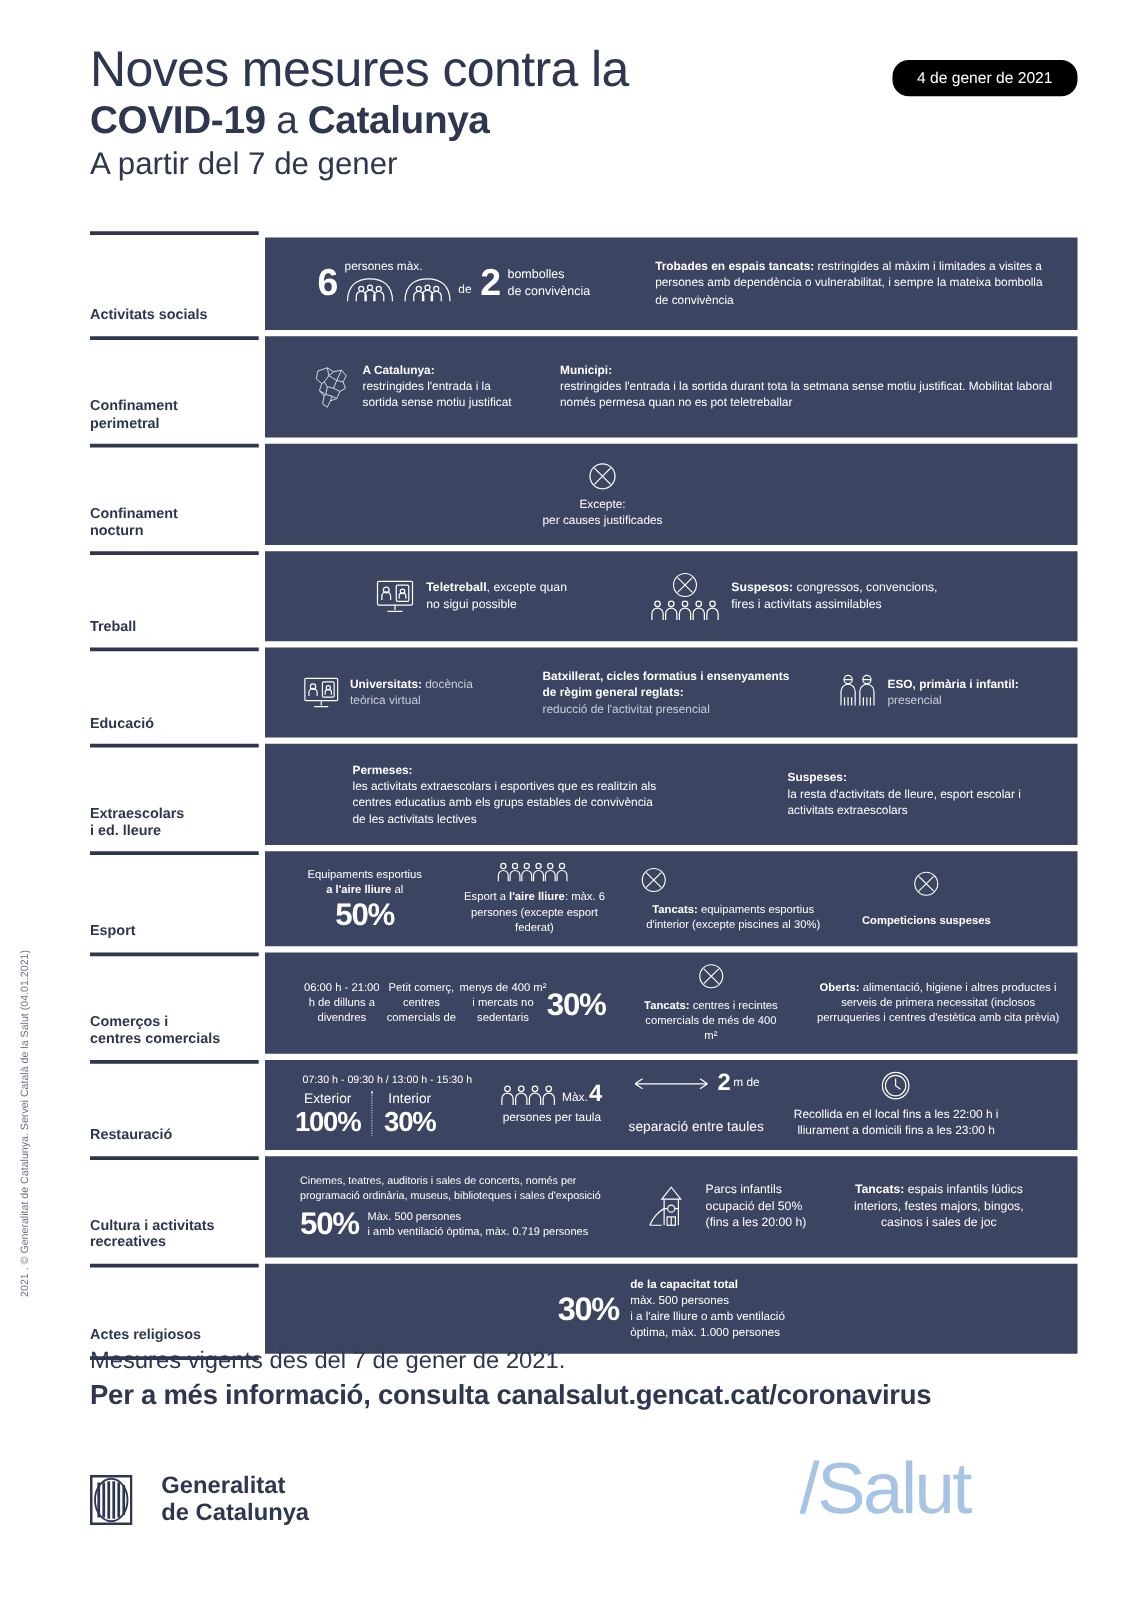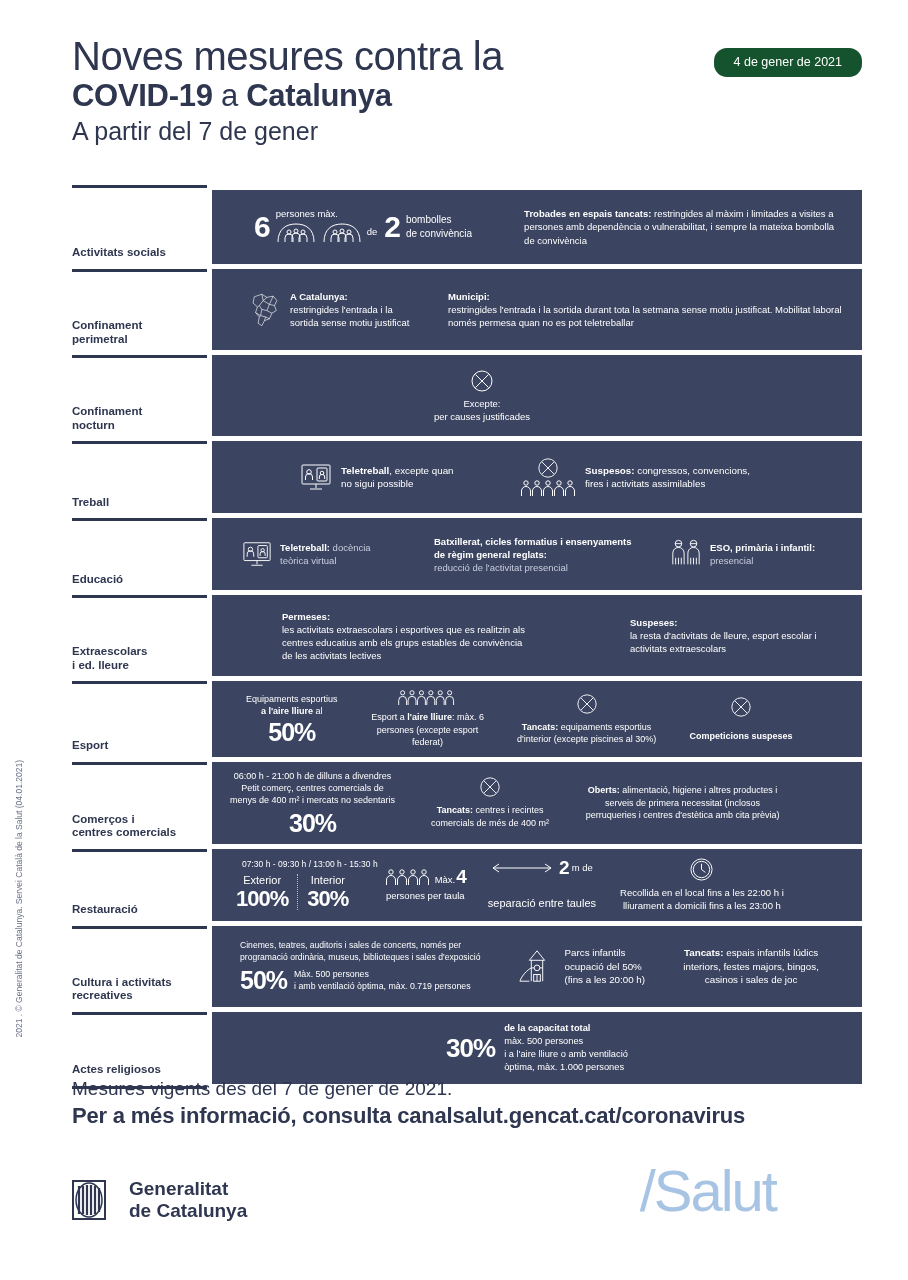--- a/index.html
+++ b/index.html
@@ -19,21 +19,21 @@
   .header { position:absolute; left:72px; top:36px; width:790px; }
   .h-title { line-height:1.04; }
   .h-l1 { font-size:40px; color:#2e3650; letter-spacing:-0.5px; }
   .h-l1 .light { font-weight:400; }
   .h-l2 { font-size:31px; font-weight:700; color:#2e3650; margin-top:2px; letter-spacing:-0.3px;}
   .h-l2 .reg { font-weight:400; }
   .h-l3 { font-size:25px; font-weight:400; color:#2e3650; margin-top:6px; }
 
   .date-badge {
     position:absolute; right:0; top:12px;
-    background:#14532d; color:#ffffff;
+    background:#000000; color:#ffffff;
     font-size:12.5px; padding:7px 20px 8px 20px;
     border-radius:13px; white-space:nowrap;
   }
 
   
   .table { position:absolute; left:72px; top:185px; width:790px; }
   .row { display:flex; align-items:stretch; }
   .cat {
     width:135px; flex:0 0 135px;
     border-top:3px solid #2e3650;
@@ -279,21 +279,21 @@
           <svg width="30" height="30" viewBox="0 0 32 32">
               <rect class="ico-thin" x="2" y="4" width="28" height="19" rx="1"></rect>
               <path class="ico-thin" d="M16 23 v4 M10 28 h12"></path>
               <circle class="ico-thin" cx="9" cy="11" r="2.3"></circle>
               <path class="ico-thin" d="M5.5 19 v-3 a3.5 3.5 0 0 1 7 0 v3"></path>
               <rect class="ico-thin" x="17" y="7" width="10" height="13" rx="1"></rect>
               <circle class="ico-thin" cx="22" cy="12" r="1.8"></circle>
               <path class="ico-thin" d="M19.3 18 v-2 a2.7 2.7 0 0 1 5.4 0 v2"></path>
             </svg>
           <div style="margin-left:8px; max-width:120px;">
-            <div class="txt" style="font-size:9.5px;"><b>Teletreball:</b><span class="dim"> docència teòrica virtual</span></div>
+            <div class="txt" style="font-size:9.5px;"><b>Universitats:</b><span class="dim"> docència teòrica virtual</span></div>
           </div>
         </div>
         <div class="cell" style="margin-left:34px; max-width:200px;">
           <div class="txt" style="font-size:9.5px;"><b>Batxillerat, cicles formatius i ensenyaments de règim general reglats:</b><br><span class="dim"> reducció de l'activitat presencial</span></div>
         </div>
         <div class="cell" style="margin-left:36px;">
           <svg width="32" height="32" viewBox="0 0 34 34">
               <circle class="ico-thin" cx="9" cy="6" r="3.5"></circle>
               <path class="ico-thin" d="M5.5 6 h7"></path>
               <path class="ico-thin" d="M3 28 v-12 a6 6 0 0 1 12 0 v12"></path>
@@ -360,21 +360,21 @@
               <circle class="ico-thin" cx="6" cy="4" r="2.2"></circle>
               <circle class="ico-thin" cx="16" cy="4" r="2.2"></circle>
               <circle class="ico-thin" cx="26" cy="4" r="2.2"></circle>
               <circle class="ico-thin" cx="36" cy="4" r="2.2"></circle>
               <circle class="ico-thin" cx="46" cy="4" r="2.2"></circle>
               <circle class="ico-thin" cx="56" cy="4" r="2.2"></circle>
               <path class="ico-thin" d="M1.8 17 v-5 a4.2 4.2 0 0 1 8.4 0 v5 M11.8 17 v-5 a4.2 4.2 0 0 1 8.4 0 v5 M21.8 17 v-5 a4.2 4.2 0 0 1 8.4 0 v5 M31.8 17 v-5 a4.2 4.2 0 0 1 8.4 0 v5 M41.8 17 v-5 a4.2 4.2 0 0 1 8.4 0 v5 M51.8 17 v-5 a4.2 4.2 0 0 1 8.4 0 v5"></path>
             </svg>
           <div class="txt txt-c" style="margin-top:5px; font-size:9px;"><span>Esport a </span><b>l'aire lliure</b><span>: màx. 6 persones (excepte esport federat)</span></div>
         </div>
-        <div class="cell" style="flex-direction:column; align-items:center; margin-left:26px; max-width:150px;">
+        <div class="cell" style="flex-direction:column; align-items:flex-start; margin-left:26px; max-width:150px;">
           <svg width="22" height="22" viewBox="0 0 24 24">
               <circle class="ico-thin" cx="12" cy="12" r="10"></circle>
               <path class="ico-thin" d="M5.5 5.5 L18.5 18.5 M18.5 5.5 L5.5 18.5"></path>
             </svg>
           <div class="txt txt-c" style="margin-top:6px; font-size:9px;"><b>Tancats:</b><span> equipaments esportius d'interior (excepte piscines al 30%)</span></div>
         </div>
         <div class="cell" style="flex-direction:column; align-items:center; margin-left:28px; max-width:108px;">
           <svg width="22" height="22" viewBox="0 0 24 24">
               <circle class="ico-thin" cx="12" cy="12" r="10"></circle>
               <path class="ico-thin" d="M5.5 5.5 L18.5 18.5 M18.5 5.5 L5.5 18.5"></path>
@@ -389,21 +389,21 @@
         <div class="cat-icon">
           <svg width="32" height="38" viewBox="0 0 32 38">
               <path class="ico" d="M9 10 v-3 a5 5 0 0 1 10 0 v3"></path>
               <path class="ico" d="M5 10 h18 v25 h-18 z"></path>
               <path class="ico" d="M23 10 l5 3 v22 l-5 0"></path>
             </svg>
         </div>
         <div class="cat-label"><span>Comerços i</span><br><span>centres comercials</span></div>
       </div>
       <div class="panel">
-        <div class="cell" style="flex-direction:column; align-items:center; margin-left:4px;">
+        <div class="cell" style="align-items:center; margin-left:14px;">
           <div class="txt txt-c" style="font-size:9px;">06:00 h - 21:00 h de dilluns a divendres</div>
           <div class="txt txt-c" style="font-size:9px;">Petit comerç, centres comercials de</div>
           <div class="txt txt-c" style="font-size:9px;">menys de 400 m² i mercats no sedentaris</div>
           <div class="big" style="font-size:25px; margin-top:4px;">30%</div>
         </div>
         <div class="cell" style="flex-direction:column; align-items:center; margin-left:30px; max-width:130px;">
           <svg width="22" height="22" viewBox="0 0 24 24">
               <circle class="ico-thin" cx="12" cy="12" r="10"></circle>
               <path class="ico-thin" d="M5.5 5.5 L18.5 18.5 M18.5 5.5 L5.5 18.5"></path>
             </svg>
@@ -436,21 +436,21 @@
               <div class="txt" style="font-size:11px;">Exterior</div>
               <div class="big" style="font-size:22px;">100%</div>
             </div>
             <div style="width:1px; height:36px; border-left:1px dotted #b6bcd0;"></div>
             <div style="text-align:center; padding-left:9px;">
               <div class="txt" style="font-size:11px;">Interior</div>
               <div class="big" style="font-size:22px;">30%</div>
             </div>
           </div>
         </div>
-        <div class="cell" style="flex-direction:column; align-items:center; margin-left:7px;">
+        <div class="cell" style="flex-direction:column; align-items:flex-end; margin-left:22px;">
           <div style="display:flex; align-items:flex-end;">
             <svg width="46" height="18" viewBox="0 0 46 18">
                 <circle class="ico-thin" cx="6" cy="4" r="2.2"></circle>
                 <circle class="ico-thin" cx="17" cy="4" r="2.2"></circle>
                 <circle class="ico-thin" cx="28" cy="4" r="2.2"></circle>
                 <circle class="ico-thin" cx="39" cy="4" r="2.2"></circle>
                 <path class="ico-thin" d="M1.5 17 v-5 a4.5 4.5 0 0 1 9 0 v5 M12.5 17 v-5 a4.5 4.5 0 0 1 9 0 v5 M23.5 17 v-5 a4.5 4.5 0 0 1 9 0 v5 M34.5 17 v-5 a4.5 4.5 0 0 1 9 0 v5"></path>
               </svg>
             <div class="txt" style="font-size:9.5px; margin-left:4px;">Màx.</div>
             <div class="big" style="font-size:19px; margin-left:1px;">4</div>

